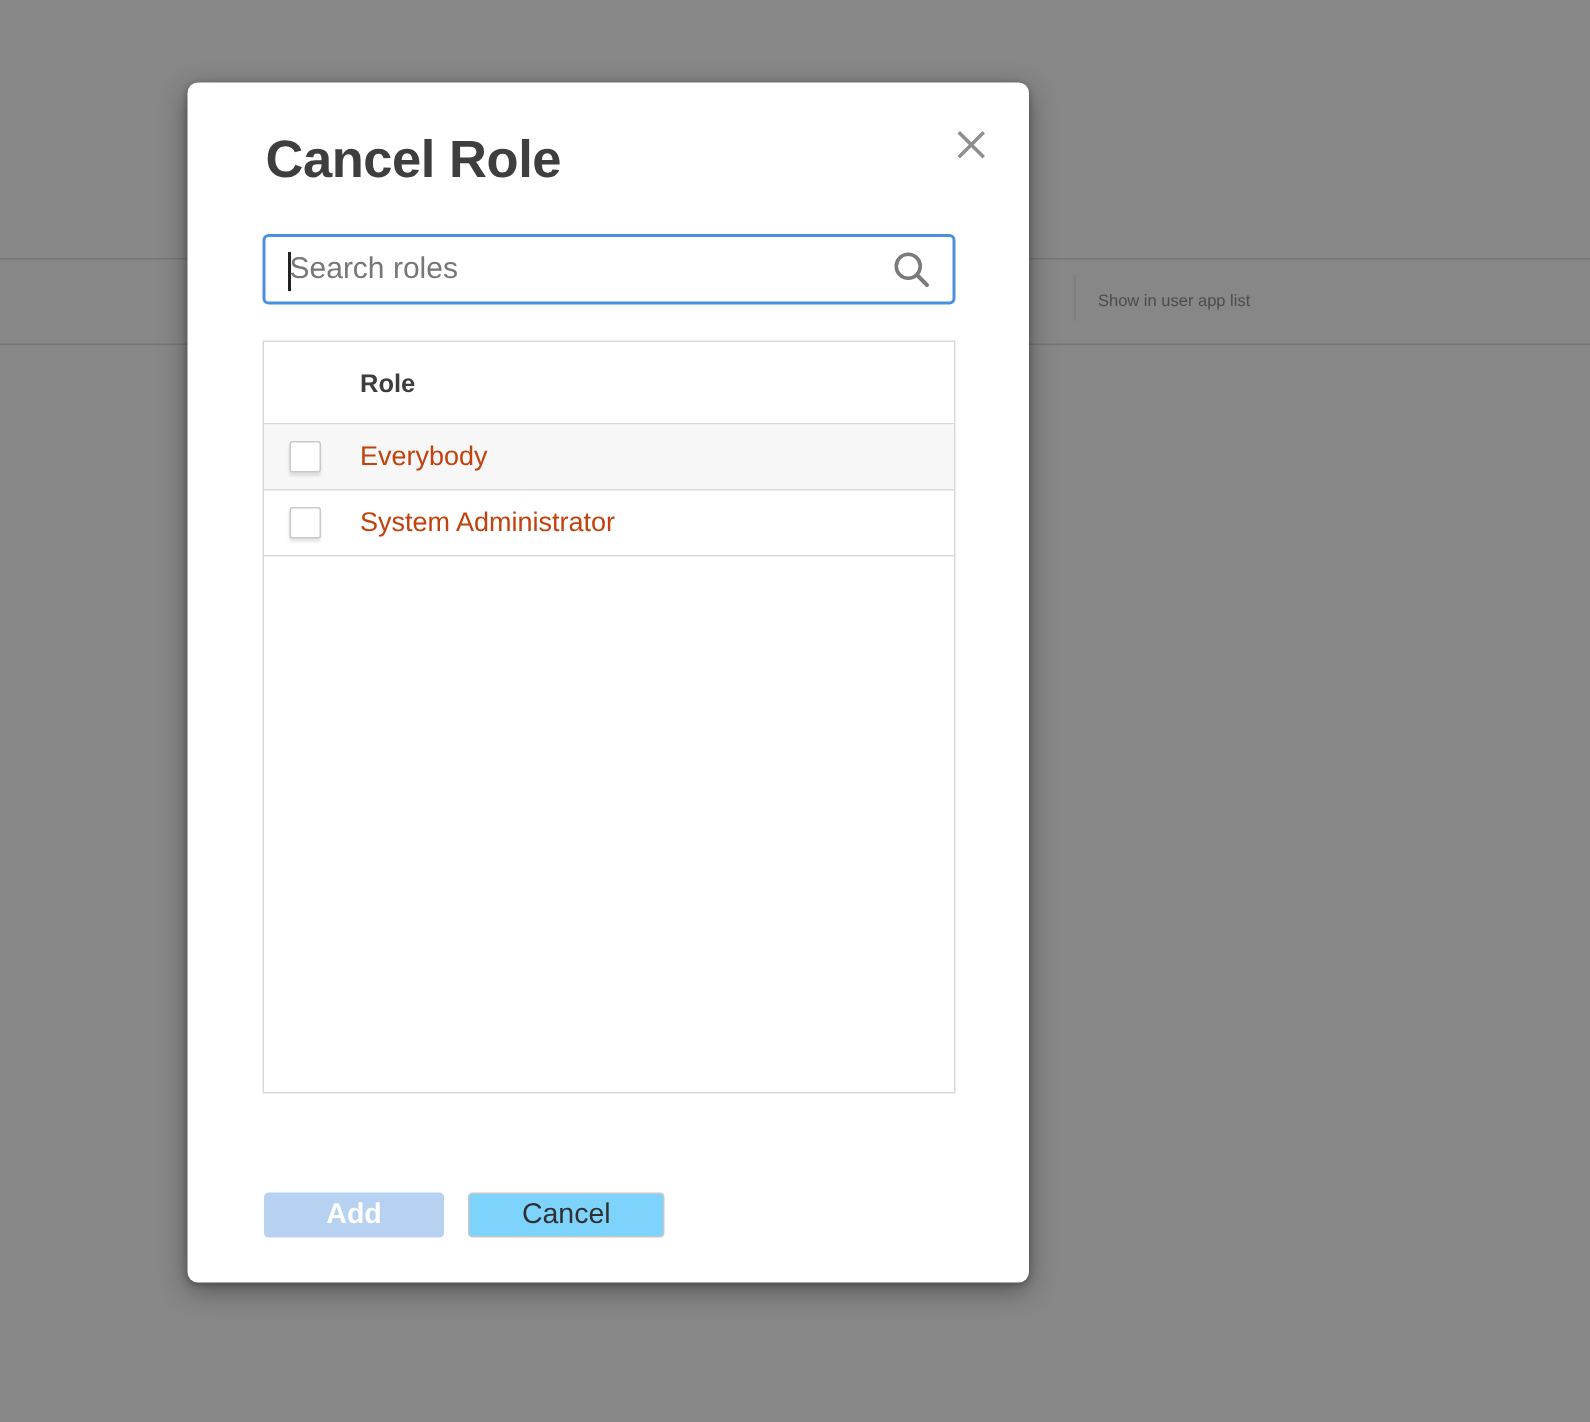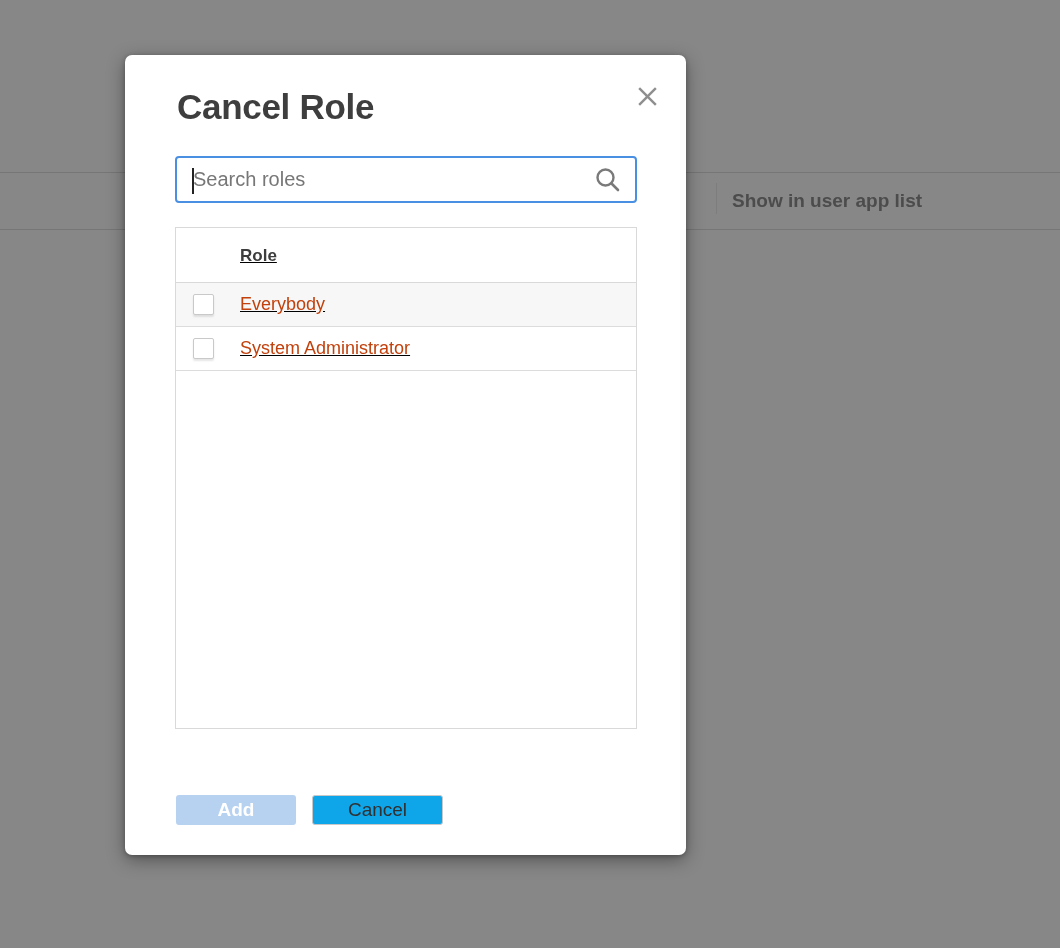--- a/index.html
+++ b/index.html
@@ -11,21 +11,21 @@
   }
 
   
   .bg-layer { position: absolute; inset: 0; }
   .bg-line { position: absolute; left: 0; width: 100%; height: 1px; background: #767676; }
   .bg-line-top { top: 172px; }
   .bg-line-bottom { top: 229px; }
   .bg-col-divider { position: absolute; left: 716px; top: 183px; width: 1px; height: 31px; background: #7d7d7d; }
   .bg-col-header {
     position: absolute; left: 732px; top: 173px; height: 56px;
-    line-height: 56px; font-size: 19px; font-weight: 700; color: #4c4c4c;
+    line-height: 56px; font-size: 11px; font-weight: 400; color: #4c4c4c;
     white-space: nowrap;
   }
 
   
   .modal {
     position: absolute; left: 125px; top: 55px; width: 561px; height: 800px;
     background: #ffffff; border-radius: 7px;
     box-shadow: 0 5px 18px rgba(0,0,0,0.38), 0 1px 4px rgba(0,0,0,0.25);
   }
   .modal-title {
@@ -53,21 +53,21 @@
   .caret {
     position: absolute; left: 15px; top: 10px; width: 2px; height: 26px;
     background: #222; animation: blink 1.1s steps(1) infinite;
   }
   @keyframes blink { 50% { opacity: 0; } }
   .search-icon { margin-right: 14px; display: flex; }
 
   
   .roles-table {
     position: absolute; left: 50px; top: 172px; width: 462px; height: 502px;
-    border: 1px solid #d9d9d9; background: #fff; overflow: hidden; text-decoration: underline;
+    border: 1px solid #d9d9d9; background: #fff; overflow: hidden;
   }
   .roles-header {
     height: 55px; line-height: 55px; border-bottom: 1px solid #d9d9d9;
     padding-left: 64px; font-size: 17px; font-weight: 700; color: #3d3d3d;
   }
   .role-row {
     position: relative; height: 44px; border-bottom: 1px solid #dcdcdc;
     display: flex; align-items: center; cursor: pointer;
   }
   .role-row.shaded { background: #f7f7f7; }
@@ -83,21 +83,21 @@
   .btn {
     position: absolute; top: 740px; height: 30px; border-radius: 3px;
     font-size: 19px; font-family: "Liberation Sans", "DejaVu Sans", sans-serif;
     display: flex; align-items: center; justify-content: center; cursor: pointer;
   }
   .btn-add {
     left: 51px; width: 120px; background: #b7d2f1; border: none;
     color: #ffffff; font-weight: 700;
   }
   .btn-cancel {
-    left: 187px; width: 131px; background: #0ea5e9;
+    left: 187px; width: 131px; background: #7dd3fc;
     border: 1px solid #c8c8c8; color: #303030; font-weight: 400;
   }
 </style>
 </head>
 <body>
 
 <div class="bg-layer">
   <div class="bg-line bg-line-top"></div>
   <div class="bg-line bg-line-bottom"></div>
   <div class="bg-col-divider"></div>

